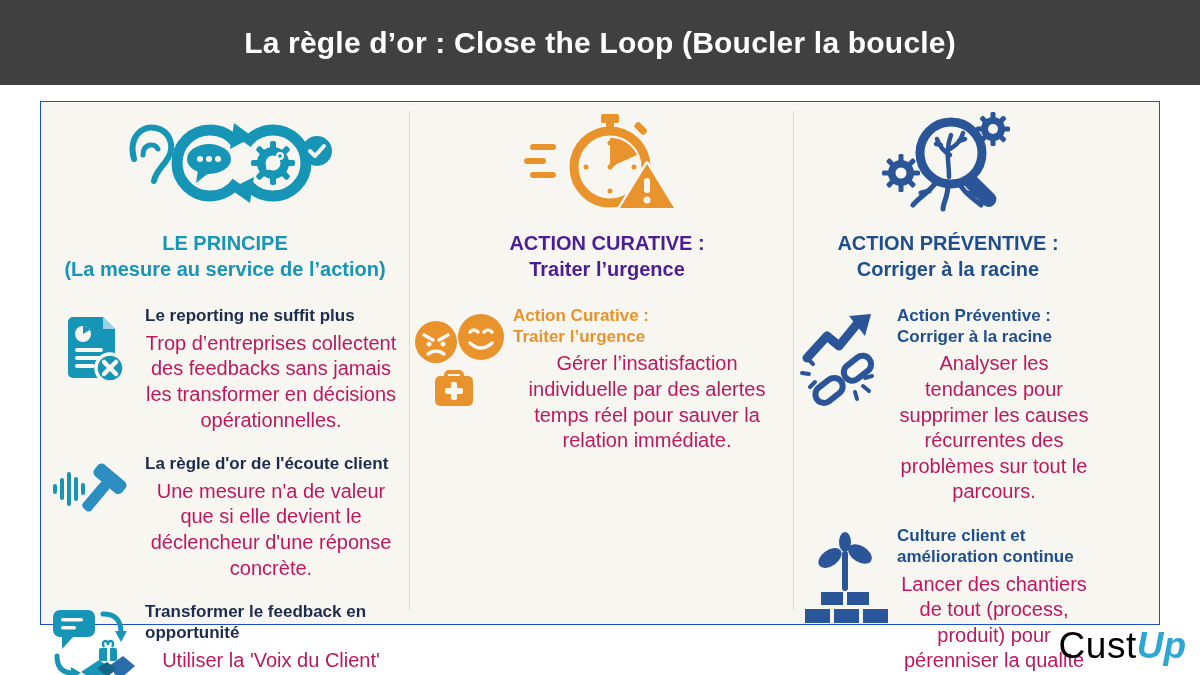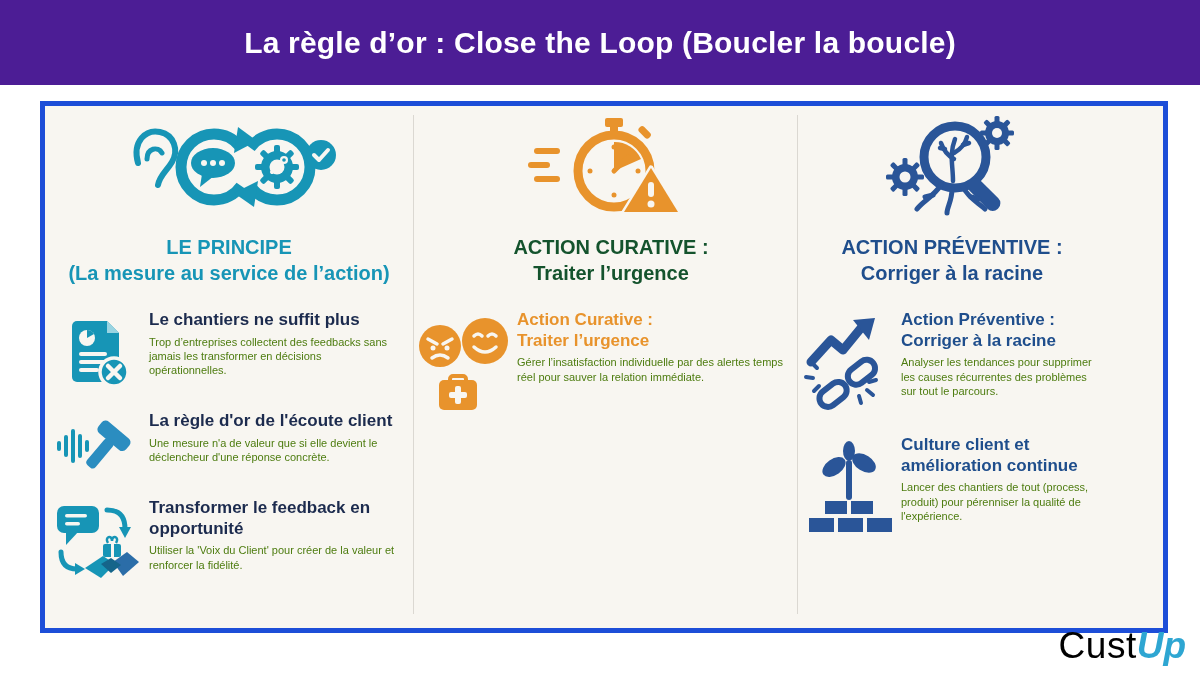--- a/index.html
+++ b/index.html
@@ -5,53 +5,53 @@
   html,body{margin:0;padding:0;}
   body{
     width:1200px;height:675px;position:relative;overflow:hidden;
     background:#ffffff;
     font-family:"Liberation Sans", sans-serif;
     -webkit-font-smoothing:antialiased;
   }
   
   .header-band{
     position:absolute;top:0;left:0;width:1200px;height:85px;
-    background:#4c1d95;display:flex;align-items:center;justify-content:center;
+    background:#404040;display:flex;align-items:center;justify-content:center;
   }
   .header-title{
     color:#ffffff;font-size:30px;font-weight:bold;letter-spacing:.2px;
   }
   
   .panel{
     position:absolute;left:40px;top:101px;width:1118px;height:522px;
-    background:#F8F6F1;border:5px solid #1d4ed8;
+    background:#F8F6F1;border:1px solid #1d4ed8;
     display:flex;
   }
   .divider{position:absolute;top:9px;bottom:14px;width:1px;background:#DBD8D2;}
   .divider-1{left:368px;}
   .divider-2{left:752px;}
   .column{box-sizing:border-box;padding-top:10px;}
   .col-principe{width:368px;}
   .col-curative{width:384px;}
   .col-preventive{width:310px;}
   .col-icon{height:102px;display:flex;align-items:center;justify-content:center;}
   .col-title{margin-top:16px;text-align:center;font-weight:bold;font-size:20px;line-height:1.3;}
   .col-title div{white-space:nowrap;}
   .col-principe .col-title{color:#1795B6;}
-  .col-curative .col-title{color:#14532d;margin-left:12px;}
+  .col-curative .col-title{color:#4c1d95;margin-left:12px;}
   .col-preventive .col-title{color:#1F4E8C;}
   .items{margin-top:24px;}
   .item{display:flex;margin-bottom:21px;}
   .item-icon{width:104px;flex:none;display:flex;justify-content:center;align-items:flex-start;padding-top:4px;}
   .item-text{flex:1;padding-right:12px;}
   .item-title{font-size:17px;font-weight:bold;color:#1C2B4E;line-height:1.22;margin-bottom:4px;}
   .col-curative .item-title{color:#E8932C;max-width:180px;}
   .col-preventive .item-title{color:#1F4E8C;}
   .col-preventive .item-trend .item-title{max-width:190px;}
-  .item-body{font-size:11px;color:#4d7c0f;line-height:1.28;}
+  .item-body{font-size:20px;color:#be185d;line-height:1.28;text-align:center;}
   
   .logo{position:absolute;right:14px;bottom:8px;font-size:37px;}
   .logo .part1{color:#000000;font-weight:400;letter-spacing:.5px;}
   .logo .part2{color:#2EA6D2;font-weight:bold;font-style:italic;}
 </style>
 </head>
 <body>
 
 <div class="header-band">
   <div class="header-title">La règle d’or : Close the Loop (Boucler la boucle)</div>
@@ -116,21 +116,21 @@
             <circle cx="23" cy="24" r="8" fill="#F8F6F1"></circle>
             <path d="M23 24 L23 16 A8 8 0 0 1 30 20 Z" fill="#1795B6"></path>
             <rect x="15" y="38" width="28" height="4" rx="2" fill="#F8F6F1"></rect>
             <rect x="15" y="46" width="28" height="4" rx="2" fill="#F8F6F1"></rect>
             <rect x="15" y="54" width="20" height="4" rx="2" fill="#F8F6F1"></rect>
             <circle cx="50" cy="58" r="14" fill="#1795B6" stroke="#F8F6F1" stroke-width="3.5"></circle>
             <path d="M44 52 l12 12 M56 52 l-12 12" stroke="#F8F6F1" stroke-width="4.5" stroke-linecap="round"></path>
           </svg>
         </div>
         <div class="item-text">
-          <div class="item-title">Le chantiers ne suffit plus</div>
+          <div class="item-title">Le reporting ne suffit plus</div>
           <div class="item-body">Trop d’entreprises collectent des feedbacks sans jamais les transformer en décisions opérationnelles.</div>
         </div>
       </div>
 
       <div class="item">
         <div class="item-icon">
           <svg width="84" height="62" viewBox="0 0 84 62" fill="none">
             <g fill="#1795B6">
               <rect x="2" y="26" width="4" height="10" rx="2"></rect>
               <rect x="9" y="20" width="4" height="22" rx="2"></rect>

